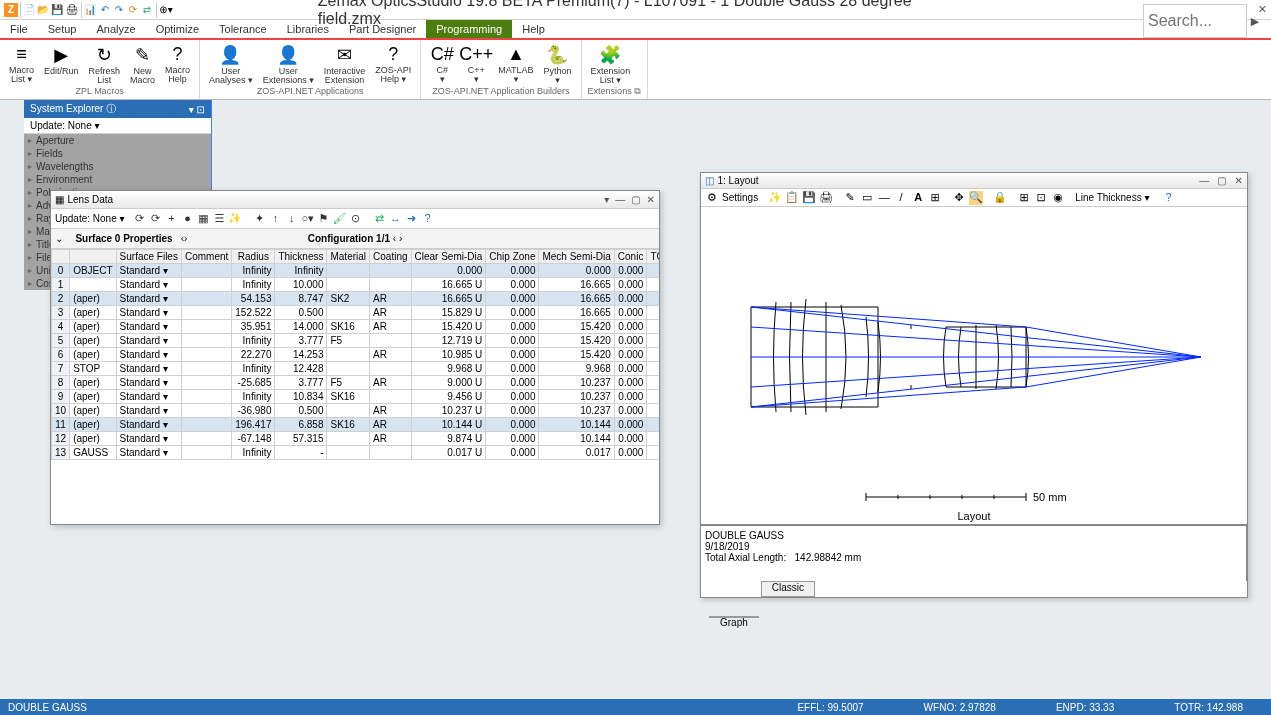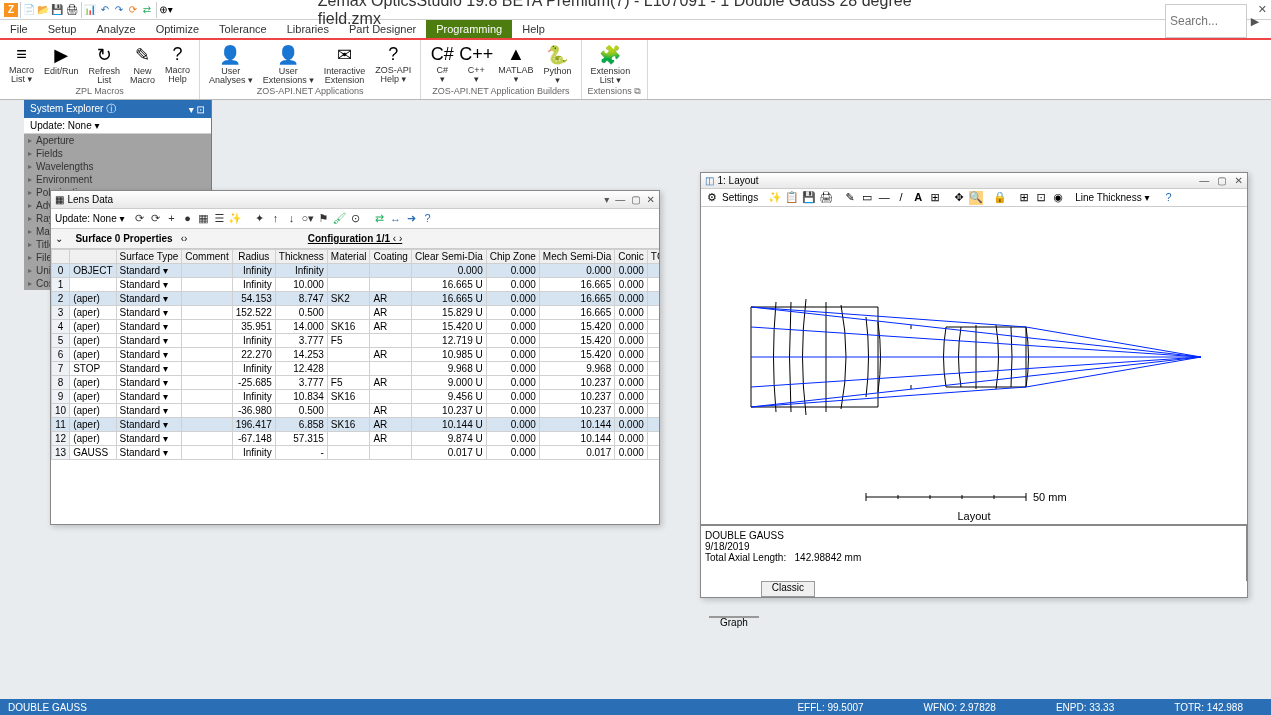--- a/index.html
+++ b/index.html
@@ -10,21 +10,21 @@
 .titlebar .title { position:absolute; left:50%; transform:translateX(-50%); color:#333; font-size:16px; }
 .titlebar .wincontrols { margin-left:auto; display:flex; gap:14px; color:#555; }
 .tb-ico { width:14px; height:14px; display:inline-flex; align-items:center; justify-content:center; font-size:10px; }
 .tb-div { width:1px; height:16px; background:#ccc; margin:0 2px; }
 
 
 .menubar { height:20px; background:#fff; display:flex; align-items:flex-end; border-bottom:2px solid #ef4444; }
 .menubar .mitem { padding:3px 10px; font-size:11px; color:#333; cursor:default; }
 .menubar .mitem.active { background:#4d7c0f; color:#fff; }
 .searchbox { margin-left:auto; margin-right:8px; display:flex; align-items:center; }
-.searchbox input { width:82px; height:16px; font-size:12px; border:1px solid #ccc; padding:16px 4px; }
+.searchbox input { width:104px; height:16px; font-size:16px; border:1px solid #ccc; padding:16px 4px; }
 .searchbox .go { width:16px; text-align:center; color:#555; }
 
 
 .ribbon { height:60px; background:#fff; border-bottom:1px solid #b8b8b8; display:flex; }
 .rgroup { border-right:1px solid #d8d8d8; padding:2px 6px; display:flex; flex-direction:column; justify-content:flex-start; position:relative; }
 .rgroup .buttons { display:flex; gap:4px; height:42px; }
 .rgroup .grouplabel { font-size:9px; color:#666; text-align:center; height:14px; line-height:14px; }
 .rbtn { display:flex; flex-direction:column; align-items:center; justify-content:flex-start; padding:2px 3px; min-width:30px; cursor:default; }
 .rbtn .ico { width:24px; height:22px; display:flex; align-items:center; justify-content:center; font-size:18px; }
 .rbtn .lbl { font-size:9px; color:#333; text-align:center; line-height:9px; margin-top:1px; white-space:pre; }
@@ -39,21 +39,21 @@
 
 
 .lensdata { position:absolute; left:50px; top:190px; width:610px; height:335px; background:#fff; border:1px solid #888; box-shadow:2px 2px 6px rgba(0,0,0,0.2); }
 .lensdata .whdr { height:18px; background:linear-gradient(#fff,#e8e8e8); border-bottom:1px solid #ccc; display:flex; align-items:center; padding:0 4px; font-size:10px; }
 .lensdata .whdr .wt { display:flex; align-items:center; gap:3px; }
 .lensdata .whdr .wbtns { margin-left:auto; display:flex; gap:6px; color:#555; font-size:10px; }
 .lensdata .tbar { height:20px; border-bottom:1px solid #ccc; display:flex; align-items:center; padding:0 4px; font-size:10px; gap:2px; }
 .lensdata .tbar .tico { width:14px; height:14px; font-size:11px; text-align:center; color:#333; }
 .lensdata .cbar { height:20px; border-bottom:1px solid #ccc; display:flex; align-items:center; font-size:10px; background:#f4f4f4; }
 .lensdata .cbar .surf { padding:2px 8px; }
-.lensdata .cbar .cfg { margin-left:auto; margin-right:auto; position:absolute; left:50%; transform:translateX(-50%);text-decoration:underline; }
+.lensdata .cbar .cfg { margin-left:auto; margin-right:auto; position:absolute; left:50%; transform:translateX(-50%); }
 .lensdata table { width:100%; border-collapse:collapse; font-size:10px; }
 .lensdata th, .lensdata td { border:1px solid #d0d0d0; padding:1px 3px; white-space:nowrap; height:14px; }
 .lensdata th { background:#f0f0f0; font-weight:normal; }
 .lensdata .rownum { background:#eef2f6; text-align:center; width:20px; }
 .lensdata td.r { text-align:right; }
 .lensdata tr.sel td { background:#d6e4f2; }
 
 
 .layoutwin { position:absolute; left:700px; top:172px; width:548px; height:426px; background:#fff; border:1px solid #888; box-shadow:2px 2px 6px rgba(0,0,0,0.2); }
 .layoutwin .whdr { height:16px; background:linear-gradient(#fff,#e8e8e8); border-bottom:1px solid #ccc; display:flex; align-items:center; padding:0 4px; font-size:10px; }
@@ -274,21 +274,21 @@
     <span>‹</span>
     <span>›</span>
     <span class="cfg"><b>Configuration 1/1</b> ‹ ›</span>
   </div>
   <div style="overflow:auto;height:275px">
     <table>
       <thead>
           <tr id="ldhdr">
             <th></th>
             <th></th>
-            <th>Surface Type</th>
+            <th>Surface Files</th>
             <th>Comment</th>
             <th>Radius</th>
             <th>Thickness</th>
             <th>Material</th>
             <th>Coating</th>
             <th>Clear Semi-Dia</th>
             <th>Chip Zone</th>
             <th>Mech Semi-Dia</th>
             <th>Conic</th>
             <th>TCE x 1E-6</th>

